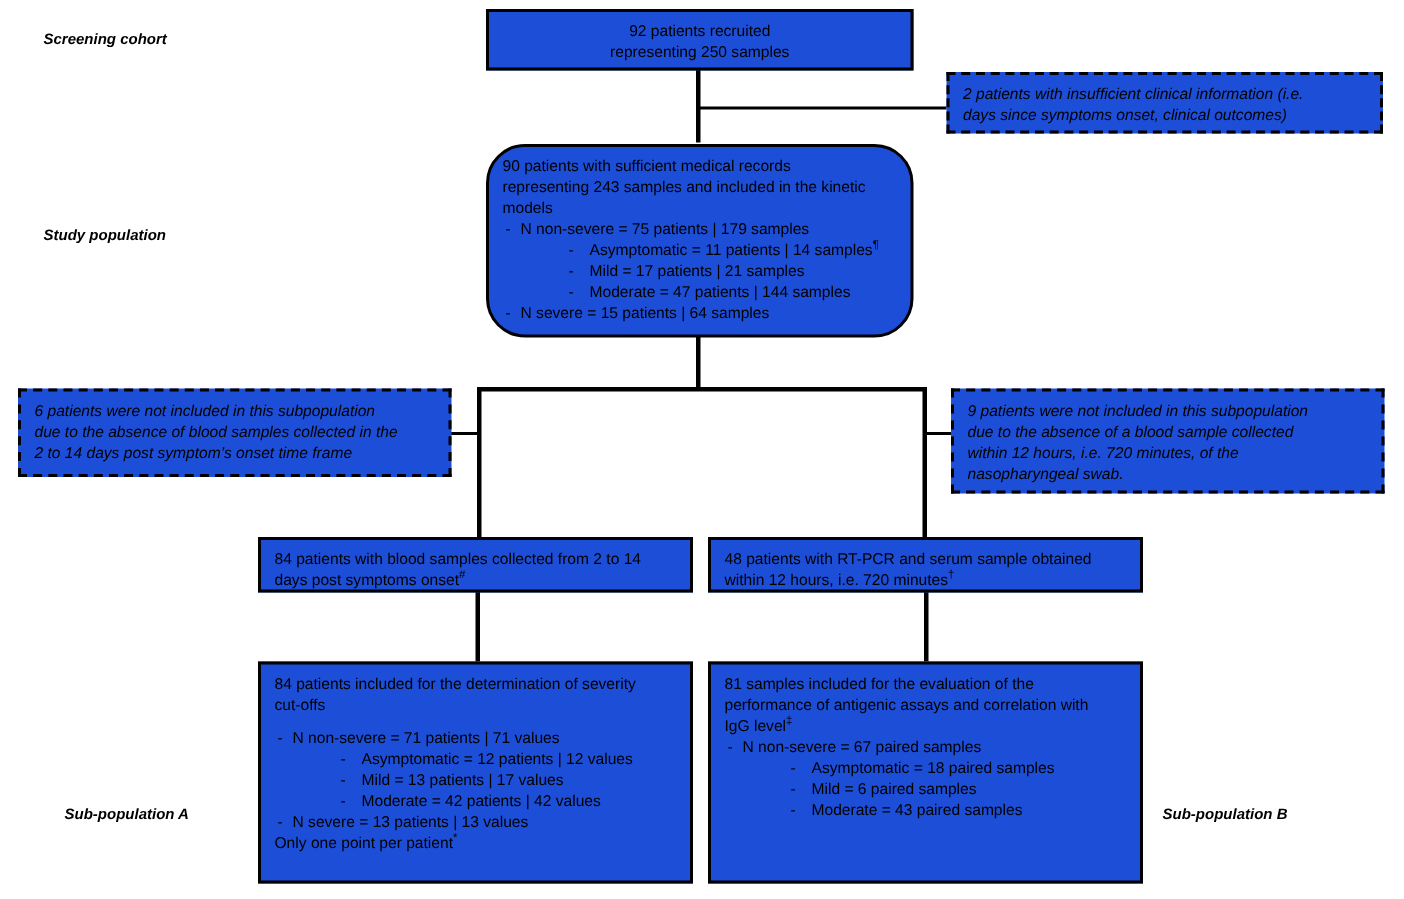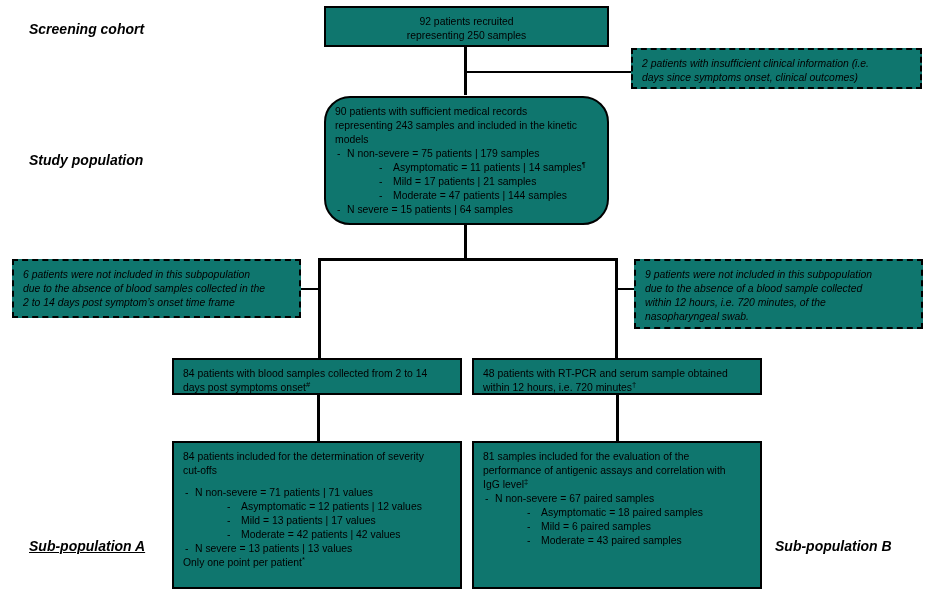--- a/index.html
+++ b/index.html
@@ -9,29 +9,29 @@
     font-family:"Liberation Sans", sans-serif;
     color:#000000;
     overflow:hidden;
   }
   #canvas{position:relative;width:936px;height:599px;}
 
   .stage-label{
     position:absolute;
     font-weight:bold;
     font-style:italic;
-    font-size:14px;
+    font-size:10px;
     color:#000;
     white-space:nowrap;
   }
 
   .box{
     position:absolute;
     box-sizing:border-box;
-    background:#0f766e;
+    background:#1d4ed8;
     border:2px solid #000000;
     font-size:10.4px;
     line-height:1.34;
     color:#000;
     z-index:5;
   }
   .box.dashed{
     border:2px dashed #000000;
     font-style:italic;
   }
@@ -98,21 +98,21 @@
   <div class="ln" style="left:616px;top:288px;width:20px;height:2px;"></div>
 
   <div class="ln" style="left:317px;top:393px;width:3px;height:48px;"></div>
 
   <div class="ln" style="left:616px;top:393px;width:3px;height:48px;"></div>
 
   <div class="stage-label" style="left:29px;top:21px;">Screening cohort</div>
 
   <div class="stage-label" style="left:29px;top:152px;text-align:center;">Study population</div>
 
-  <div class="stage-label" style="left:29px;top:538px;text-decoration:underline;">Sub-population A</div>
+  <div class="stage-label" style="left:43px;top:538px;">Sub-population A</div>
 
   <div class="stage-label" style="left:775px;top:538px;">Sub-population B</div>
 
   <div class="box center" style="left:324px;top:6px;width:285px;height:41px;">
     <div class="inner">
       <p class="plain-line">92 patients recruited</p>
       <p class="plain-line">representing 250 samples</p>
     </div>
   </div>
 

